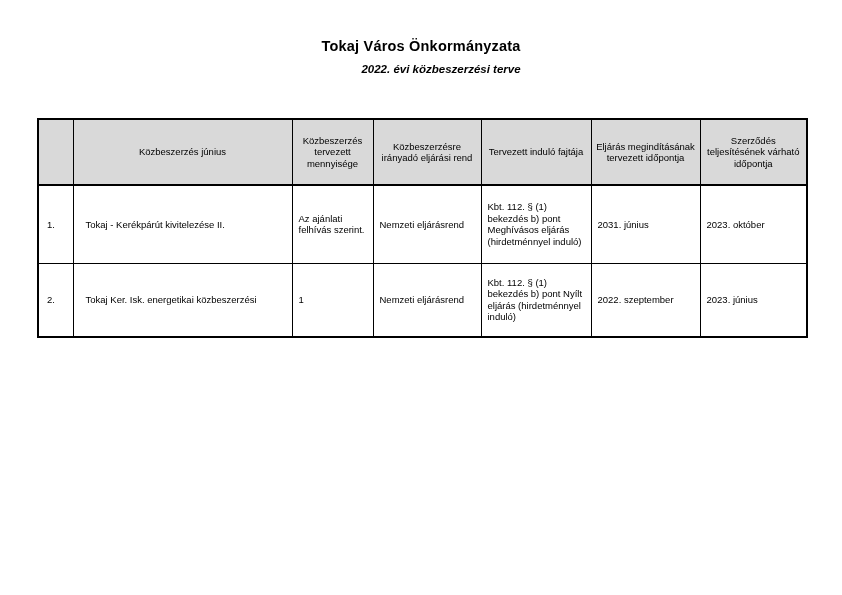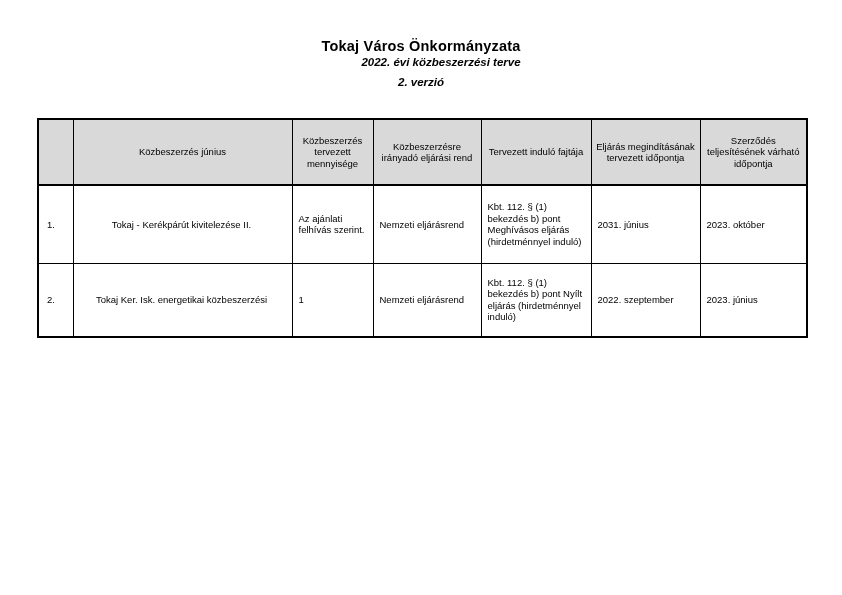--- a/index.html
+++ b/index.html
@@ -19,21 +19,21 @@
     position: absolute;
     top: 38px;
     left: 0;
     width: 842px;
     text-align: center;
   }
   .doc-title {
     font-size: 14.5px;
     font-weight: bold;
     letter-spacing: 0.2px;
-    margin-bottom: 2px;
+    margin-bottom: 9px;
   }
   .doc-subtitle {
     font-size: 11.5px;
     font-style: italic;
     font-weight: bold;
     margin-bottom: 8px;
     padding-left: 40px;
   }
   .doc-version {
     font-size: 11.5px;
@@ -66,29 +66,28 @@
   }
   .proc-table thead tr { height: 66px; }
   .proc-table tbody tr.r1 { height: 78px; }
   .proc-table tbody tr.r2 { height: 74px; }
   .proc-table td {
     vertical-align: middle;
     text-align: left;
     padding: 2px 6px;
   }
   .proc-table td.num { padding-left: 8px; }
-  .proc-table td.subject { padding-left: 4px; text-align: center; }
+  .proc-table td.subject { padding-left: 12px; }
 </style>
 </head>
 <body>
 
 <div class="doc-header">
   <div class="doc-title">Tokaj Város Önkormányzata</div>
   <div class="doc-subtitle">2022. évi közbeszerzési terve</div>
-  <div class="doc-version">2. verzió</div>
 </div>
 
 <table class="proc-table">
   <colgroup>
     <col style="width:35px">
     <col style="width:219px">
     <col style="width:81px">
     <col style="width:108px">
     <col style="width:110px">
     <col style="width:109px">

